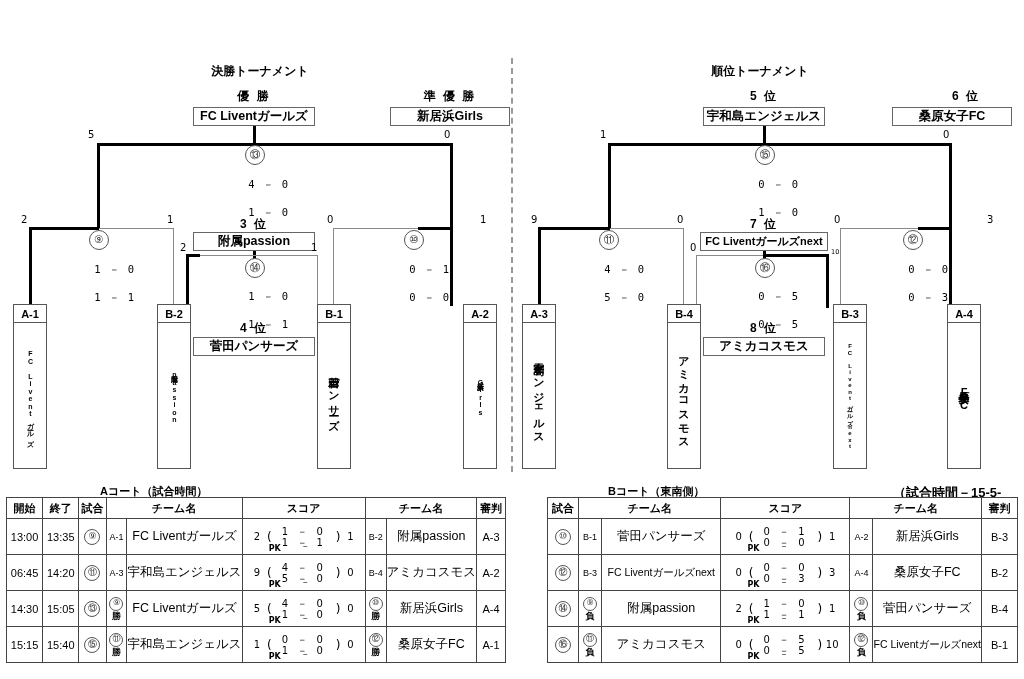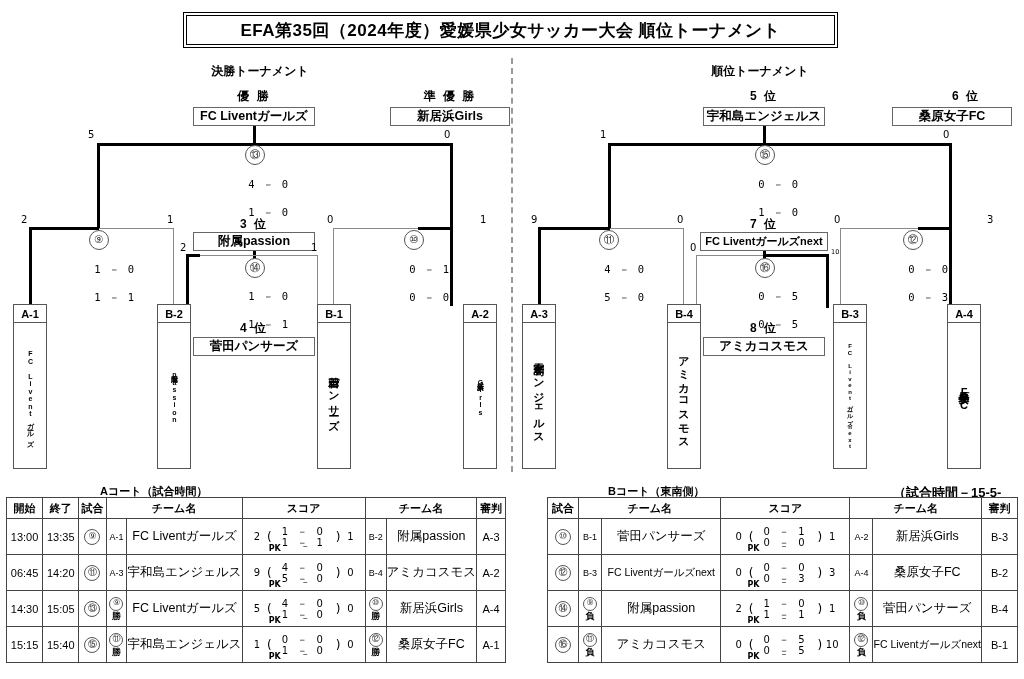--- a/index.html
+++ b/index.html
@@ -79,23 +79,20 @@
   .sc .halves span{display:block;letter-spacing:3px;}
   .sc .pk{position:absolute;left:26px;bottom:1px;font-size:8px;font-weight:bold;}
   .sc .pkline{position:absolute;left:58px;bottom:1px;font-size:9px;}
   .court-time{position:absolute;font-size:13px;font-weight:bold;}
 </style>
 </head>
 <body>
 
 <div class="page">
 
-  <div class="title-wrap">
-    <span class="title-text">EFA第35回（2024年度）愛媛県少女サッカー大会 順位トーナメント</span>
-  </div>
 
   <div class="divider"></div>
 
   <div class="sec-head" style="left:200px;top:63px;width:120px;">決勝トーナメント</div>
 
   <div class="ranklabel" style="left:193px;top:88px;width:122px;">優 勝</div>
   <div class="rankbox" style="left:193px;top:107px;width:122px;height:19px;">FC Liventガールズ</div>
 
   <div class="ranklabel" style="left:390px;top:88px;width:120px;">準 優 勝</div>
   <div class="rankbox" style="left:390px;top:107px;width:120px;height:19px;">新居浜Girls</div>

